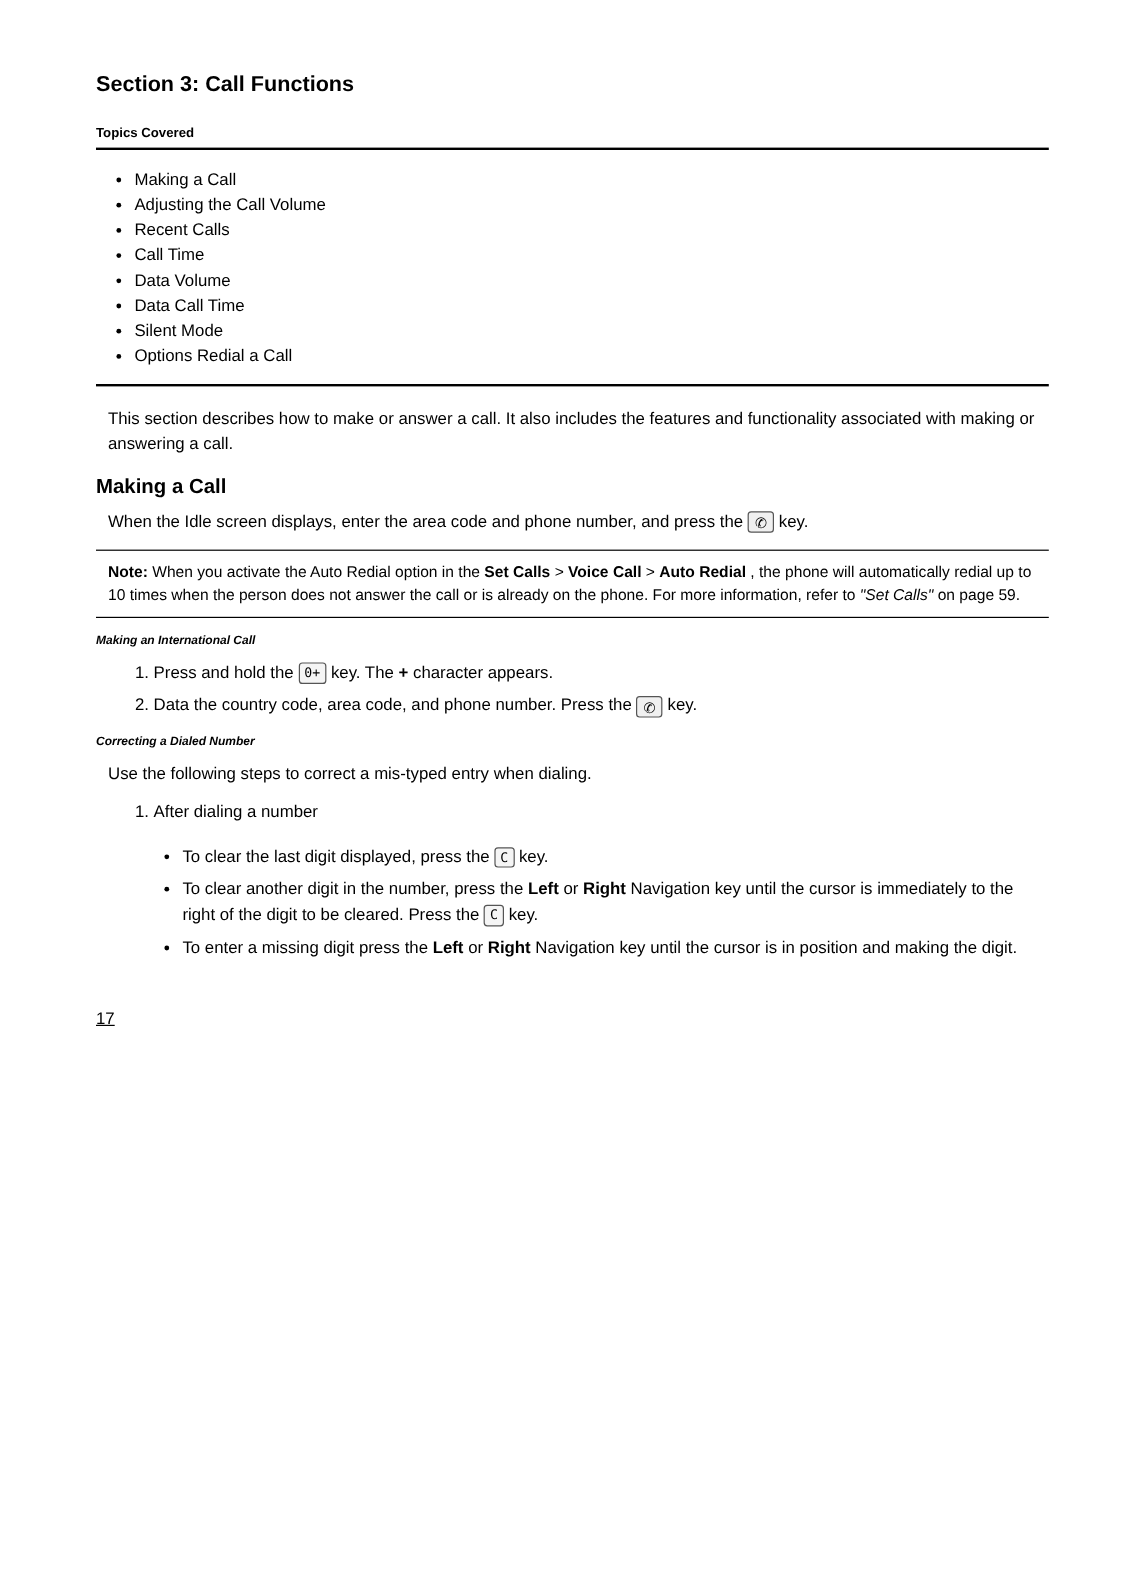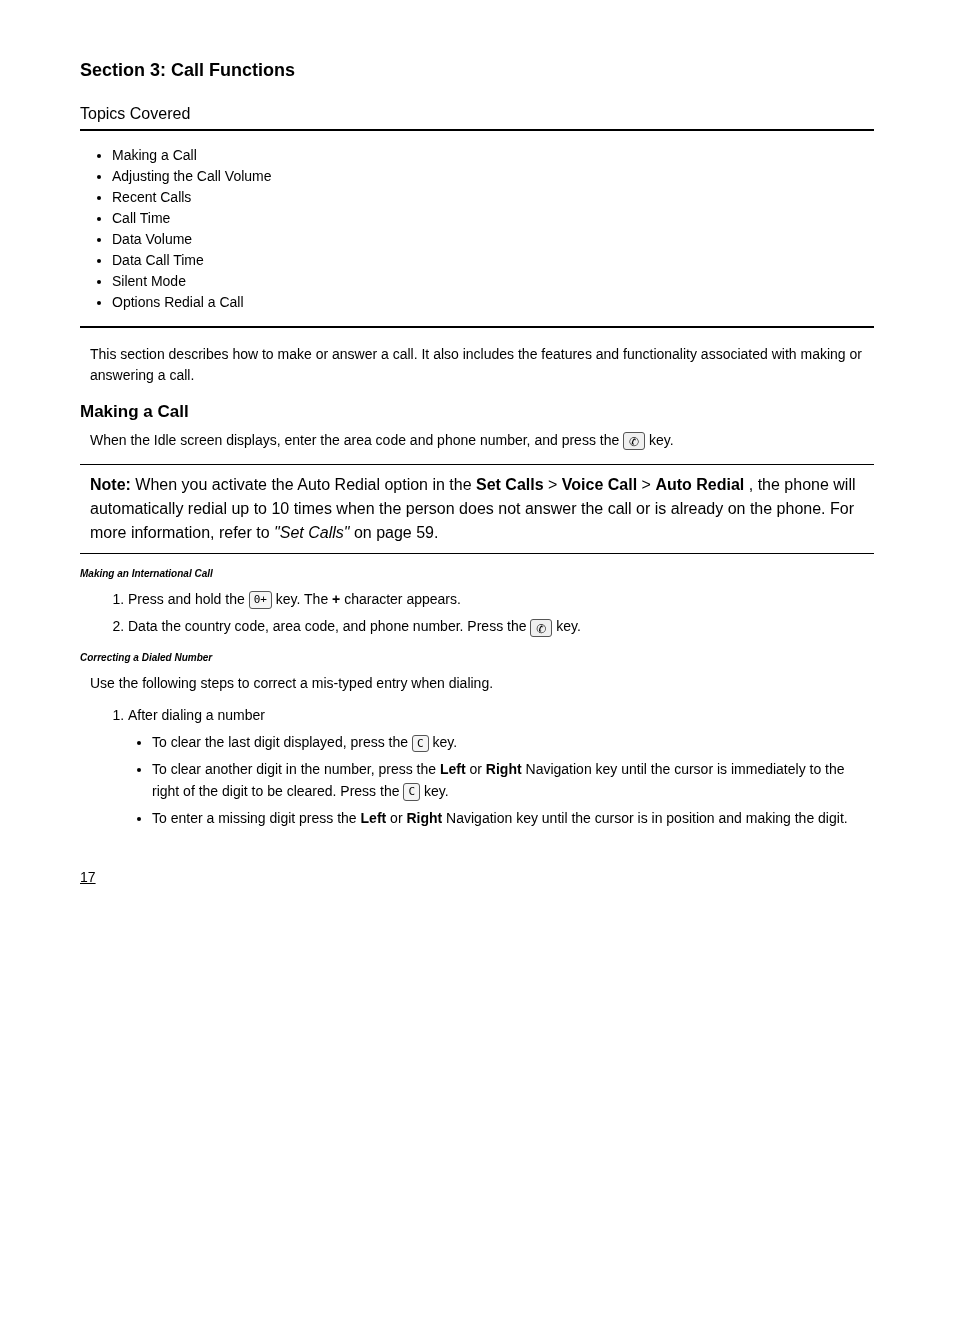--- a/index.html
+++ b/index.html
@@ -16,22 +16,22 @@
       min-height: 1319px;
       padding: 60px 80px 60px 80px;
     }
     .section-title {
       font-size: 18px;
       font-weight: bold;
       margin-bottom: 24px;
       font-family: Arial, Helvetica, sans-serif;
     }
     .topics-covered-label {
-      font-size: 16px;
-      font-weight: normal;
+      font-size: 11px;
+      font-weight: bold;
       margin-bottom: 6px;
     }
     .divider {
       border: none;
       border-top: 2px solid #000;
       margin-bottom: 16px;
     }
     .topics-list {
       list-style: disc;
       padding-left: 32px;
@@ -55,21 +55,21 @@
       font-size: 14px;
       line-height: 1.55;
       margin-bottom: 10px;
       margin-left: 10px;
     }
     .note-box {
       border-top: 1px solid #000;
       border-bottom: 1px solid #000;
       padding: 8px 10px;
       margin: 12px 0;
-      font-size: 16px;
+      font-size: 13px;
       line-height: 1.5;
     }
     .note-box .note-label {
       font-weight: bold;
     }
     .sub-section-heading {
       font-size: 10px;
       font-weight: bold;
       font-style: italic;
       margin-bottom: 10px;
@@ -80,21 +80,21 @@
       margin-bottom: 10px;
     }
     .ordered-list li {
       font-size: 14px;
       line-height: 1.55;
       margin-bottom: 6px;
     }
     .sub-bullet-list {
       list-style: disc;
       padding-left: 24px;
-      margin-top: 6px;
+      margin-top: 16px;
     }
     .sub-bullet-list li {
       font-size: 14px;
       line-height: 1.55;
       margin-bottom: 5px;
     }
     .page-number {
       margin-top: 40px;
       font-size: 14px;
       text-decoration: underline;

